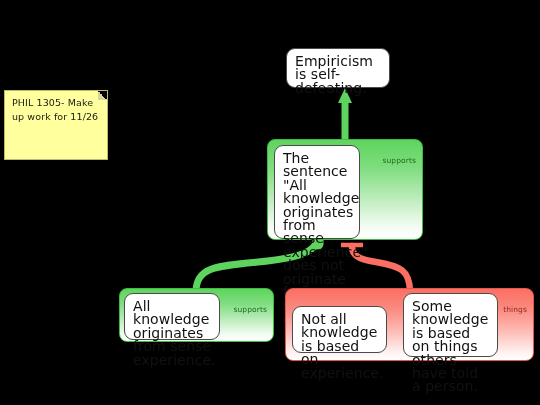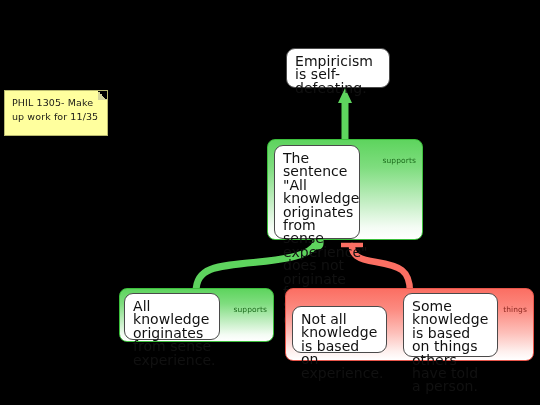--- a/index.html
+++ b/index.html
@@ -15,21 +15,21 @@
     overflow: hidden;
     font-family: "Liberation Sans", sans-serif;
   }
 
   
   #sticky-note {
     position: absolute;
     left: 4px;
     top: 90px;
     width: 104px;
-    height: 46px;
+    height: 70px;
     background: #ffff9e;
     border: 1px solid #b9b96f;
     box-sizing: border-box;
     padding: 5px 6px 0 7px;
     font-family: "DejaVu Sans", sans-serif;
     font-size: 9.5px;
     line-height: 14.2px;
     color: #20201a;
     letter-spacing: 0.1px;
   }
@@ -94,21 +94,21 @@
   }
 </style>
 </head>
 <body>
 
 <div id="canvas">
 
   <div id="sticky-note">
     <span class="fold"></span>
     <div class="line">PHIL 1305- Make</div>
-    <div class="line">up work for 11/35</div>
+    <div class="line">up work for 11/26</div>
   </div>
 
   <svg id="connectors" viewBox="0 0 540 405" width="540" height="405">
 
     <g>
       <path d="M 345 142 L 345 103 L 352 103 L 345 88 L 338 103 L 345 103 Z" fill="#5ed45e"></path>
       <rect x="341.5" y="100" width="7" height="44" fill="#5ed45e"></rect>
     </g>
 
     <g>

